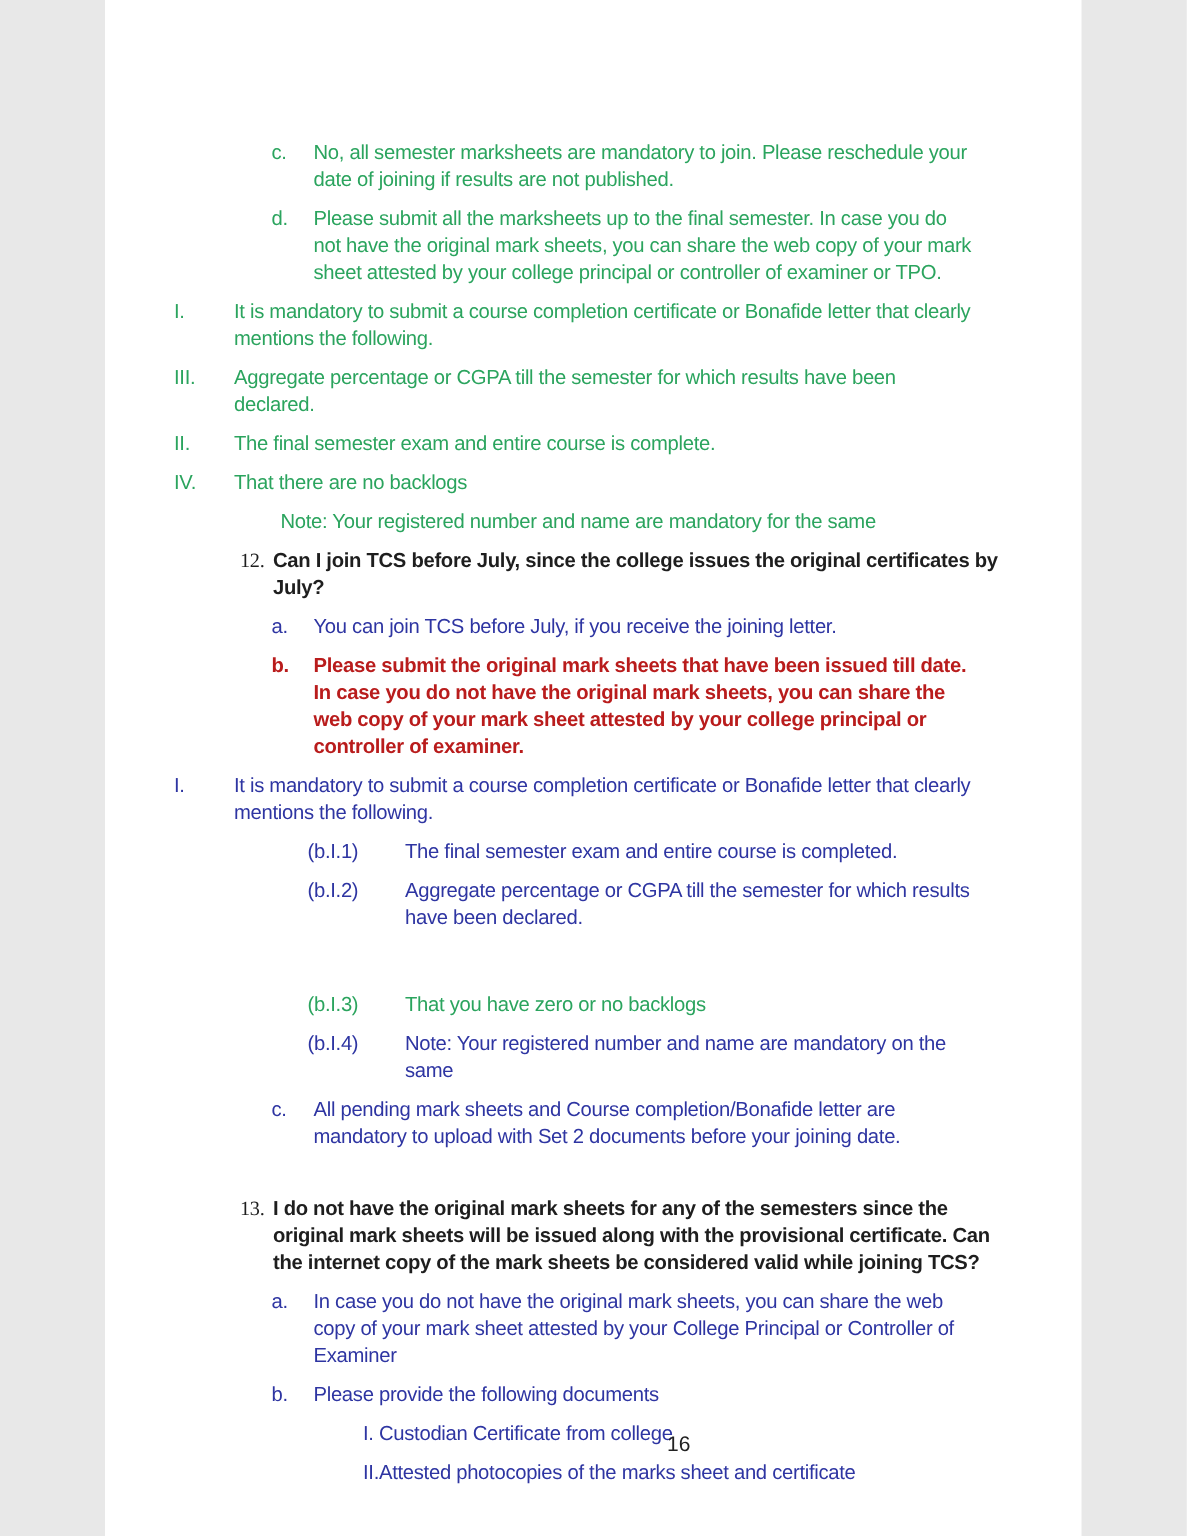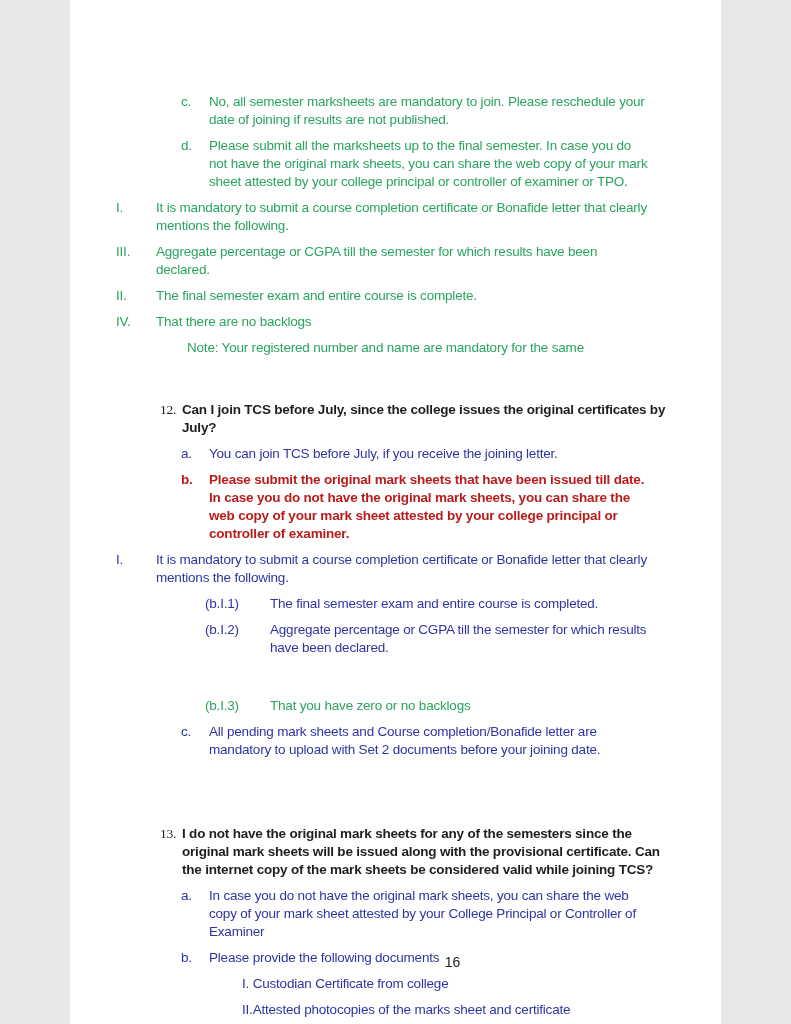--- a/index.html
+++ b/index.html
@@ -18,21 +18,21 @@
 
   .li-letter-out{padding-left:133px;text-indent:-35px;}
   .li-letter-out .label{width:17px;}
 
   .li-roman{padding-left:86px;text-indent:-40px;}
   .li-roman .label{width:40px;}
 
   .li-note{padding-left:117px;}
 
   .li-question{padding-left:112px;text-indent:-22px;font-weight:700;margin-right:-18px;}
-  .li-question .label{width:22px;font-weight:400;font-family:"Liberation Serif",serif;margin-top:36px;}
+  .li-question .label{width:22px;font-weight:400;font-family:"Liberation Serif",serif;}
 
   .li-bi{padding-left:200px;text-indent:-65px;}
   .li-bi .label{width:65px;}
 
   .li-plain{padding-left:172px;}
 
   .q-extra{margin-top:30px;}
 
   .page-num{
     position:absolute;top:953px;left:0;width:765px;text-align:center;
@@ -67,20 +67,21 @@
     <div class="para li-letter" style="color: #b91c1c; font-weight: bold;"><span class="label">b.</span><span class="text">Please submit the original mark sheets that have been issued till date. In case you do not have the original mark sheets, you can share the web copy of your mark sheet attested by your college principal or controller of examiner.</span></div>
 
     <div class="para li-roman" style="color: rgb(46, 53, 162);"><span class="label">I.</span><span class="text">It is mandatory to submit a course completion certificate or Bonafide letter that clearly mentions the following.</span></div>
 
     <div class="para li-bi" style="color: rgb(46, 53, 162);"><span class="label">(b.I.1)</span><span class="text">The final semester exam and entire course is completed.</span></div>
 
     <div class="para li-bi" style="color: rgb(46, 53, 162);"><span class="label">(b.I.2)</span><span class="text">Aggregate percentage or CGPA till the semester for which results have been declared.</span></div>
 
     <div class="para li-bi" style="color: rgb(43, 164, 94); margin-top: 40px;"><span class="label">(b.I.3)</span><span class="text">That you have zero or no backlogs</span></div>
 
+    <div class="para li-bi" style="color: rgb(46, 53, 162);"><span class="label">(b.I.4)</span><span class="text">Note: Your registered number and name are mandatory on the same</span></div>
 
     <div class="para li-letter" style="color: rgb(46, 53, 162);"><span class="label">c.</span><span class="text">All pending mark sheets and Course completion/Bonafide letter are mandatory to upload with Set 2 documents before your joining date.</span></div>
 
     <div class="para li-question q-extra" style="color: rgb(30, 30, 30); font-weight: 700;"><span class="label">13.</span><span class="text">I do not have the original mark sheets for any of the semesters since the original mark sheets will be issued along with the provisional certificate. Can the internet copy of the mark sheets be considered valid while joining TCS?</span></div>
 
     <div class="para li-letter" style="color: rgb(46, 53, 162);"><span class="label">a.</span><span class="text">In case you do not have the original mark sheets, you can share the web copy of your mark sheet attested by your College Principal or Controller of Examiner</span></div>
 
     <div class="para li-letter" style="color: rgb(46, 53, 162);"><span class="label">b.</span><span class="text">Please provide the following documents</span></div>
 
     <div class="para li-plain" style="color: rgb(46, 53, 162);"><span class="text">I. Custodian Certificate from college</span></div>

